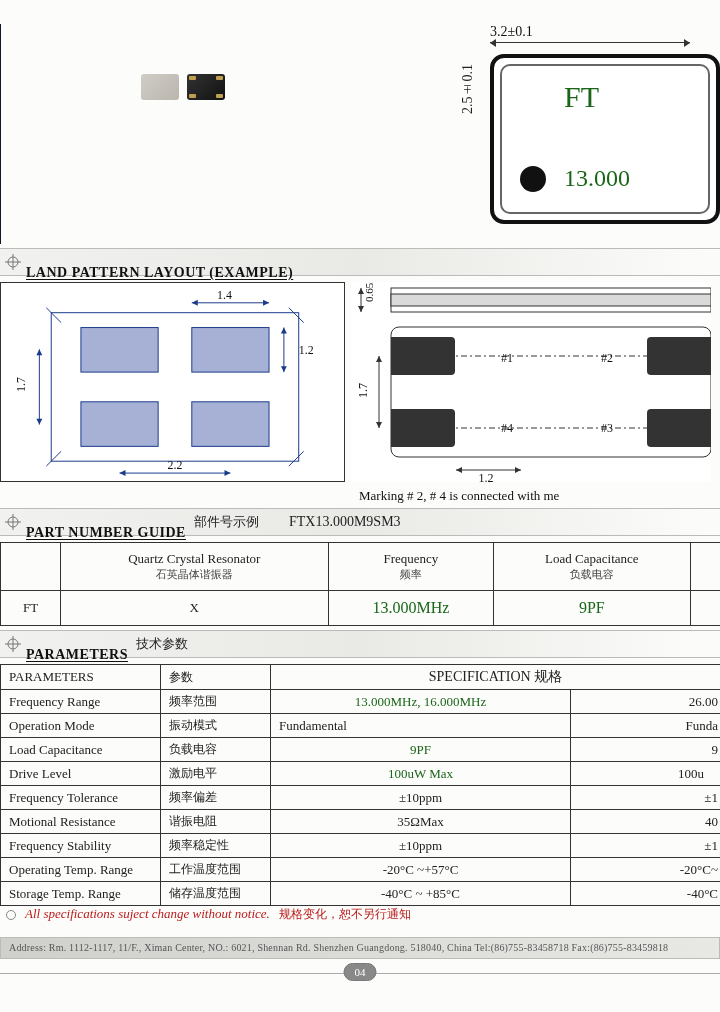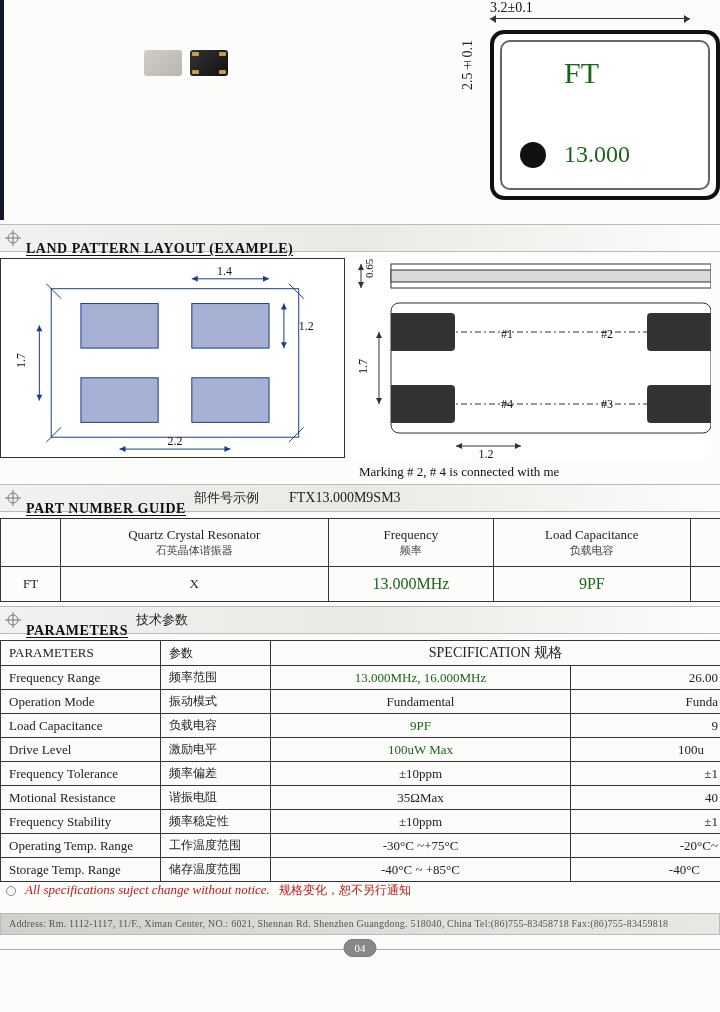--- a/index.html
+++ b/index.html
@@ -5,21 +5,21 @@
   * { box-sizing: border-box; margin: 0; padding: 0; }
   body {
     font-family: "Times New Roman", serif;
     background: #fcfcfa;
     width: 720px;
     color: #222;
   }
   .page { width: 720px; position: relative; }
 
   
-  .top-region { position: relative; height: 220px; border-left: 4px solid #0f172a; }
+  .top-region { position: relative; height: 220px; border-left: 1px solid #0f172a; margin-top: 24px; }
   .chip-photo { position: absolute; left: 140px; top: 50px; display: flex; gap: 8px; align-items: center; }
   .chip { width: 38px; height: 26px; background: linear-gradient(135deg,#333,#111); border-radius: 3px; position: relative; }
   .chip.light { background: linear-gradient(135deg,#d0cdc7,#bab6ae); }
   .chip .pad { position: absolute; width: 7px; height: 4px; background: #c0a050; border-radius: 1px; }
   .chip .pad.tl { top:2px; left:2px;} .chip .pad.tr{top:2px;right:2px;} .chip .pad.bl{bottom:2px;left:2px;} .chip .pad.br{bottom:2px;right:2px;}
 
   .package-dim { position: absolute; right: 0; top: 0; width: 260px; height: 220px; overflow: hidden; }
   .pkg-top-dim { position:absolute; top:0; left:30px; font-size:14px; color:#111; }
   .pkg-top-dim .line { border-top:1px solid #333; width:200px; margin-top:2px; position:relative;}
   .pkg-top-dim .line:before, .pkg-top-dim .line:after { content:''; position:absolute; top:-4px; width:0;height:0; border-top:4px solid transparent; border-bottom:4px solid transparent; }
@@ -268,21 +268,21 @@
       <tbody id="param-rows">
         <tr>
           <td>Frequency Range</td>
           <td class="cn-col">频率范围</td>
           <td style="width:300px;color:#196619;text-align:center">13.000MHz, 16.000MHz</td>
           <td style="border-right:none;text-align:right;padding-right:2px">26.00</td>
         </tr>
         <tr>
           <td>Operation Mode</td>
           <td class="cn-col">振动模式</td>
-          <td style="width:300px;text-align:center">Fundamental</td>
+          <td style="width:300px;">Fundamental</td>
           <td style="border-right:none;text-align:right;padding-right:2px">Funda</td>
         </tr>
         <tr>
           <td>Load Capacitance</td>
           <td class="cn-col">负载电容</td>
           <td style="width:300px;color:#196619;text-align:center">9PF</td>
           <td style="border-right:none;text-align:right;padding-right:2px">9</td>
         </tr>
         <tr>
           <td>Drive Level</td>
@@ -304,28 +304,28 @@
         </tr>
         <tr>
           <td>Frequency Stability</td>
           <td class="cn-col">频率稳定性</td>
           <td style="width:300px;text-align:center">±10ppm</td>
           <td style="border-right:none;text-align:right;padding-right:2px">±1</td>
         </tr>
         <tr>
           <td>Operating Temp. Range</td>
           <td class="cn-col">工作温度范围</td>
-          <td style="width:300px;text-align:center">-30°C ~+75°C</td>
+          <td style="width:300px;text-align:center">-20°C ~+57°C</td>
           <td style="border-right:none;text-align:right;padding-right:2px">-20°C~</td>
         </tr>
         <tr>
           <td>Storage Temp. Range</td>
           <td class="cn-col">储存温度范围</td>
           <td style="width:300px;text-align:center">-40°C ~ +85°C</td>
-          <td style="border-right:none;text-align:right;padding-right:20px">-40°C</td>
+          <td style="border-right:none;text-align:right;padding-right:2px">-40°C</td>
         </tr>
       </tbody>
   </table>
 
   <div class="footnote">
     <span class="bullet"></span>
     <span>All specifications suject change without notice.</span>
     <span class="cn">规格变化，恕不另行通知</span>
   </div>
 

